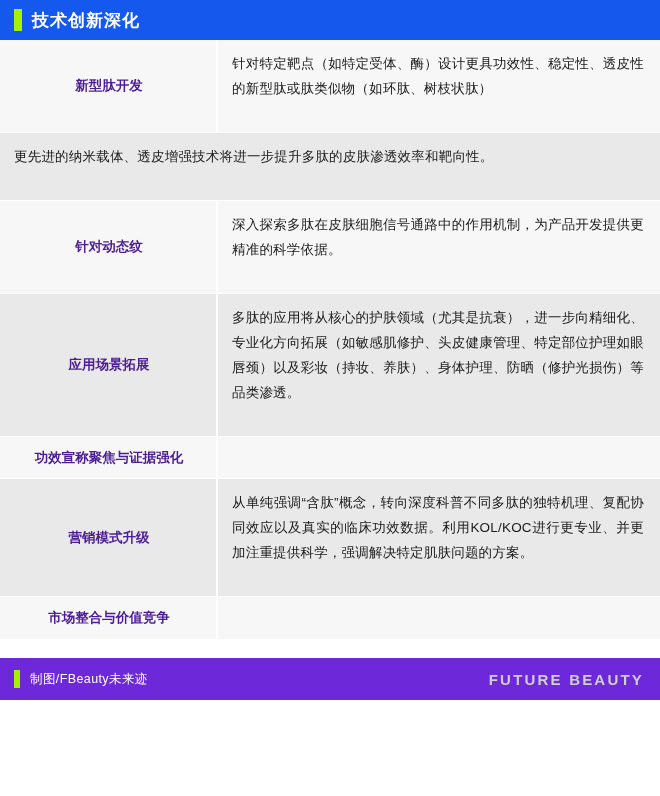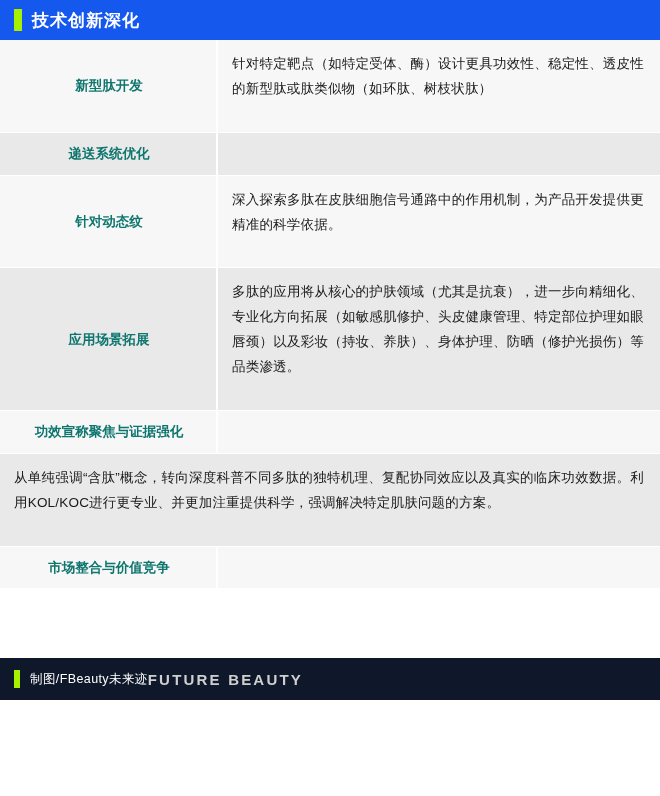--- a/index.html
+++ b/index.html
@@ -60,21 +60,21 @@
   .cell-label {
     width: 218px;
     flex: 0 0 218px;
     display: flex;
     align-items: center;
     justify-content: center;
     padding: 10px 20px;
     text-align: left;
     font-size: 13.5px;
     font-weight: bold;
-    color: #0f766e;
+    color: #4c1d95;
     line-height: 1.6;
     position: relative;
   }
   .cell-label::after {
     content: "";
     position: absolute;
     right: 0;
     top: 0;
     bottom: 0;
     width: 2px;
@@ -86,23 +86,24 @@
     font-size: 13.5px;
     color: #1a1a1a;
     line-height: 1.85;
     text-align: justify;
     letter-spacing: 0.2px;
   }
 
   
   .footer {
     height: 42px;
-    background: #0f172a;
+    background: #6d28d9;
     display: flex;
     align-items: center;
+    justify-content: space-between;
     flex: 0 0 auto;
   }
   .footer-accent {
     width: 6px;
     height: 18px;
     background: #a6f000;
     margin-left: 14px;
     margin-right: 10px;
     flex: 0 0 auto;
   }
@@ -113,59 +114,60 @@
   .footer-credit {
     color: #ffffff;
     font-size: 12.5px;
     letter-spacing: 0.4px;
   }
   .footer-brand {
     color: #cfcfcf;
     font-size: 15px;
     font-weight: bold;
     letter-spacing: 2.2px;
-    margin-right: 24px;
+    margin-right: 16px;
   }
 </style>
 </head>
 <body>
 
 <div class="page">
 
   <div class="header">
     <div class="header-accent"></div>
     <div class="header-title">技术创新深化</div>
   </div>
 
   <div class="table">
 
     <div class="row plain">
       <div class="cell-label">新型肽开发</div>
       <div class="cell-body">针对特定靶点（如特定受体、酶）设计更具功效性、稳定性、透皮性的新型肽或肽类似物（如环肽、树枝状肽）</div>
     </div>
 
     <div class="row alt">
-      <div class="cell-label">递送系统优化</div>
+      <div class="cell-body">更先进的纳米载体、透皮增强技术将进一步提升多肽的皮肤渗透效率和靶向性。</div>
     </div>
 
     <div class="row plain">
       <div class="cell-label">针对动态纹</div>
       <div class="cell-body">深入探索多肽在皮肤细胞信号通路中的作用机制，为产品开发提供更精准的科学依据。</div>
     </div>
 
     <div class="row alt">
       <div class="cell-label">应用场景拓展</div>
       <div class="cell-body">多肽的应用将从核心的护肤领域（尤其是抗衰），进一步向精细化、专业化方向拓展（如敏感肌修护、头皮健康管理、特定部位护理如眼唇颈）以及彩妆（持妆、养肤）、身体护理、防晒（修护光损伤）等品类渗透。</div>
     </div>
 
     <div class="row plain">
       <div class="cell-label">功效宣称聚焦与证据强化</div>
     </div>
 
     <div class="row alt">
+      <div class="cell-label">营销模式升级</div>
       <div class="cell-body">从单纯强调“含肽”概念，转向深度科普不同多肽的独特机理、复配协同效应以及真实的临床功效数据。利用KOL/KOC进行更专业、并更加注重提供科学，强调解决特定肌肤问题的方案。</div>
     </div>
 
     <div class="row plain">
       <div class="cell-label">市场整合与价值竞争</div>
     </div>
 
   </div>
 
   <div class="footer">

